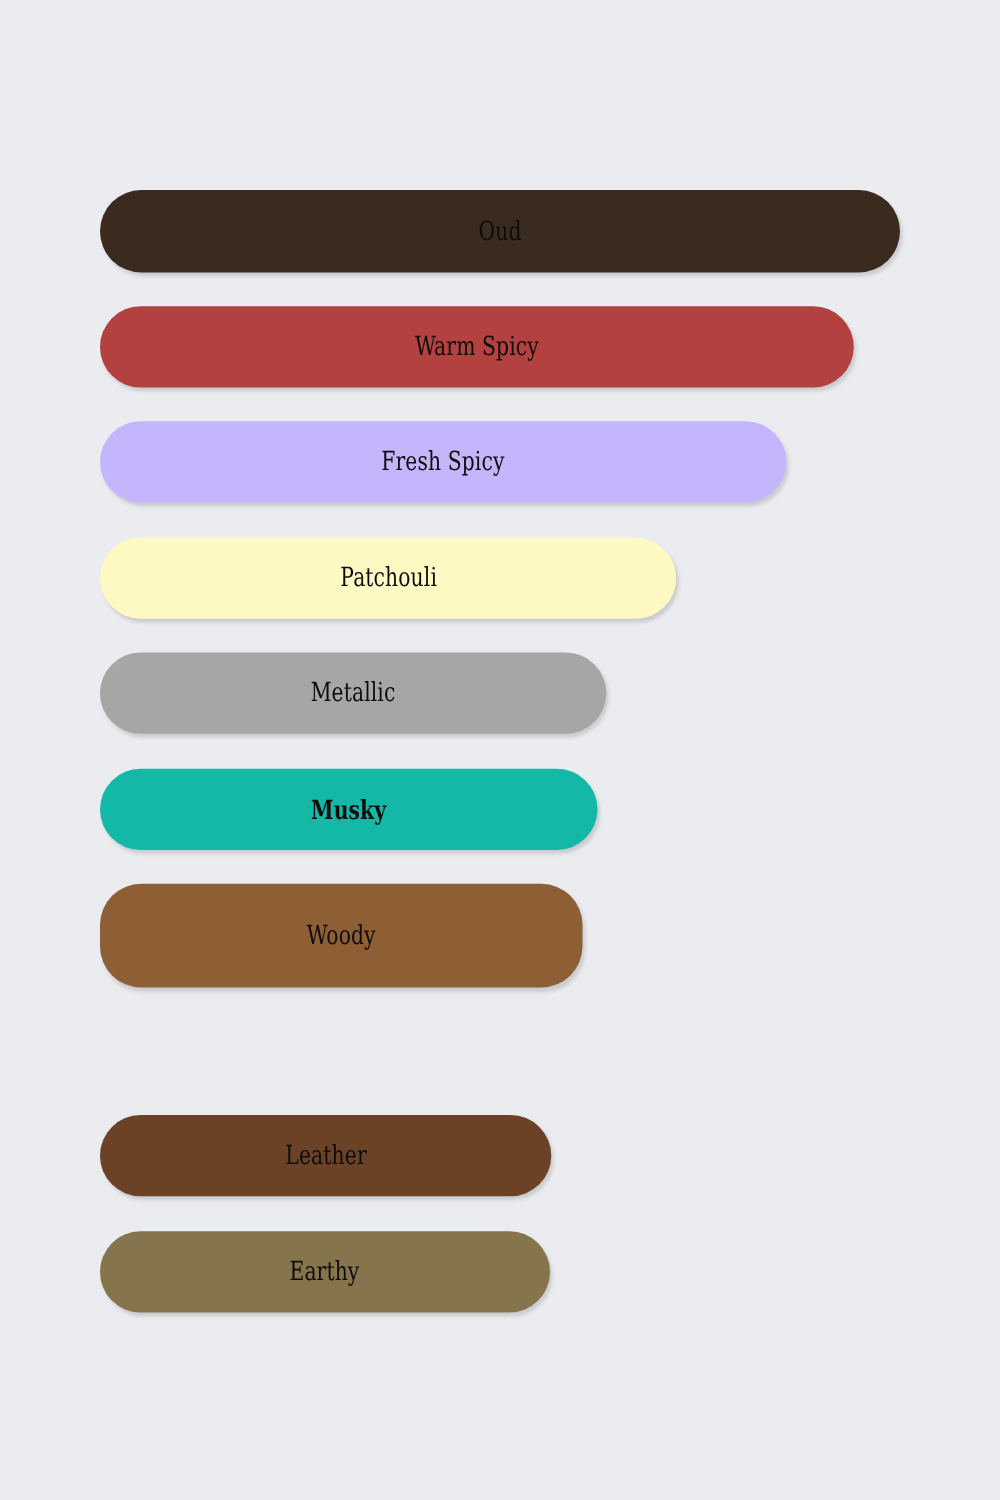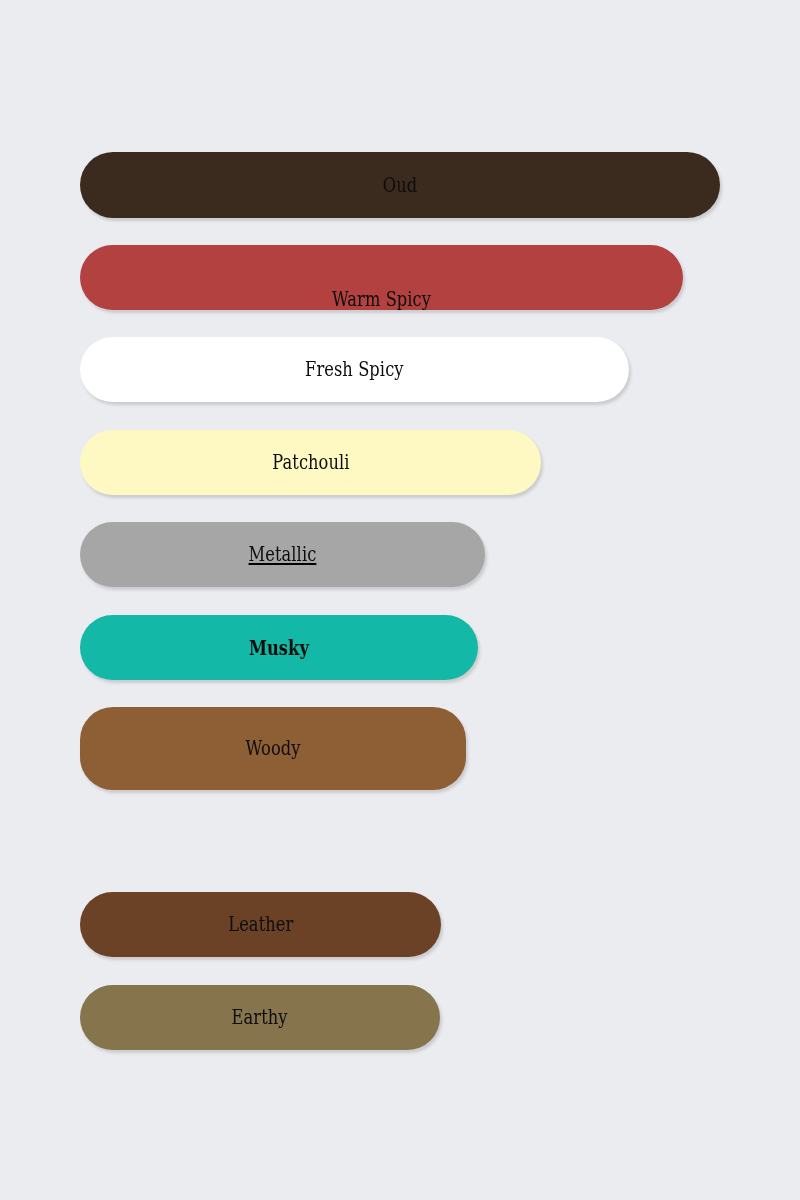--- a/index.html
+++ b/index.html
@@ -51,35 +51,35 @@
 </head>
 <body>
 
 <div id="chart-canvas" style="background: rgb(234, 236, 240);">
     <div class="bar-row" style="top: 152px; left: 80px; width: 640px;">
       <div class="bar" style="width: 640px; height: 66px; background: rgb(59, 42, 30); border-radius: 33px;">
         <span class="bar-label" style="color: rgb(13, 13, 13);">Oud</span>
       </div>
     </div>
     <div class="bar-row" style="top: 244.5px; left: 80px; width: 603px;">
-      <div class="bar" style="width: 603px; height: 65px; background: rgb(178, 65, 63); border-radius: 33px; align-items: flex-end;">
+      <div class="bar" style="width: 603px; height: 65px; background: rgb(178, 65, 63); border-radius: 33px;">
         <span class="bar-label" style="color: rgb(13, 13, 13);">Warm Spicy</span>
       </div>
     </div>
     <div class="bar-row" style="top: 337px; left: 80px; width: 549px;">
-      <div class="bar" style="width: 549px; height: 65px; background: #ffffff; border-radius: 33px;">
+      <div class="bar" style="width: 549px; height: 65px; background: #c4b5fd; border-radius: 33px;">
         <span class="bar-label" style="color: rgb(13, 13, 13);">Fresh Spicy</span>
       </div>
     </div>
     <div class="bar-row" style="top: 429.5px; left: 80px; width: 461px;">
       <div class="bar" style="width: 461px; height: 65px; background: #fef9c3; border-radius: 33px;">
         <span class="bar-label" style="color: rgb(13, 13, 13);">Patchouli</span>
       </div>
     </div>
-    <div class="bar-row" style="top: 522px; left: 80px; width: 405px; text-decoration: underline;">
+    <div class="bar-row" style="top: 522px; left: 80px; width: 405px;">
       <div class="bar" style="width: 405px; height: 65px; background: rgb(166, 166, 166); border-radius: 33px;">
         <span class="bar-label" style="color: rgb(13, 13, 13);">Metallic</span>
       </div>
     </div>
     <div class="bar-row" style="top: 614.5px; left: 80px; width: 398px;">
       <div class="bar" style="width: 398px; height: 65px; background: #14b8a6; border-radius: 33px; font-weight: bold;">
         <span class="bar-label" style="color: rgb(13, 13, 13);">Musky</span>
       </div>
     </div>
     <div class="bar-row" style="top: 707px; left: 80px; width: 386px;">

